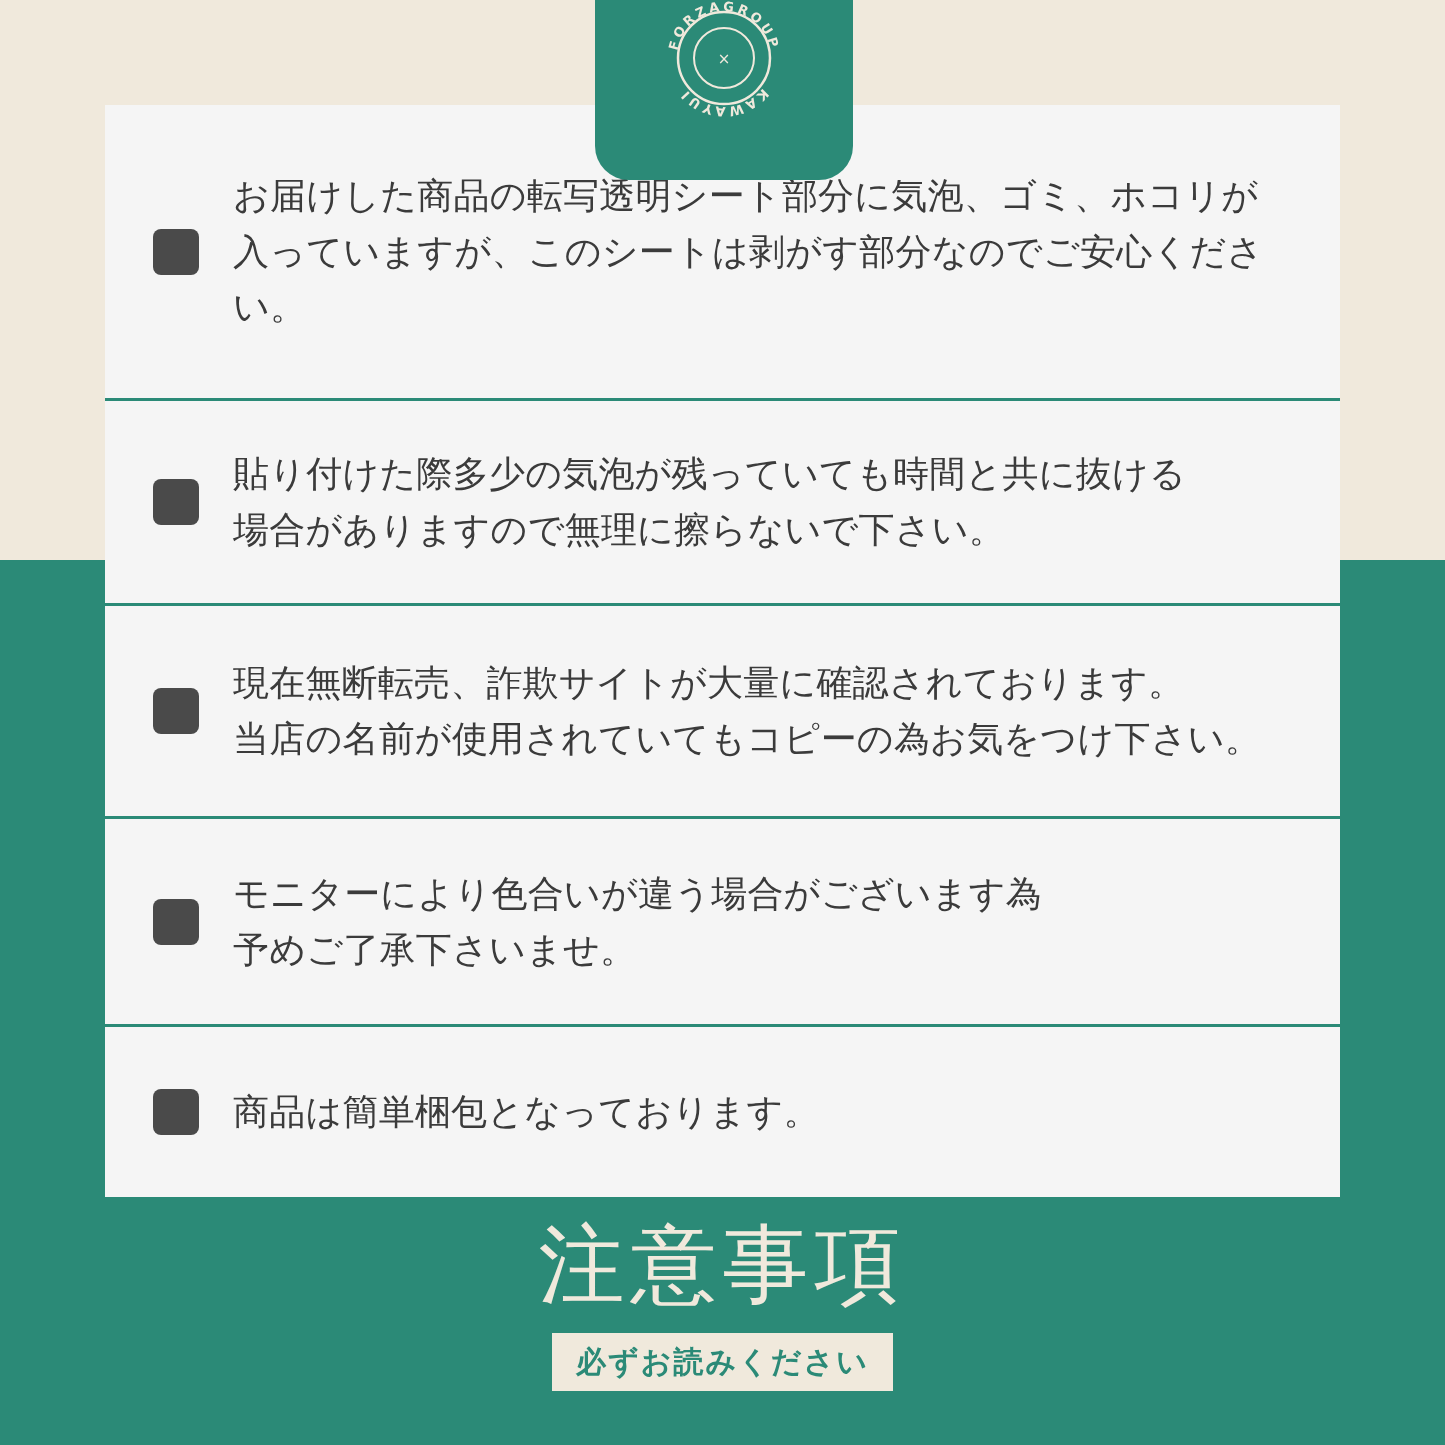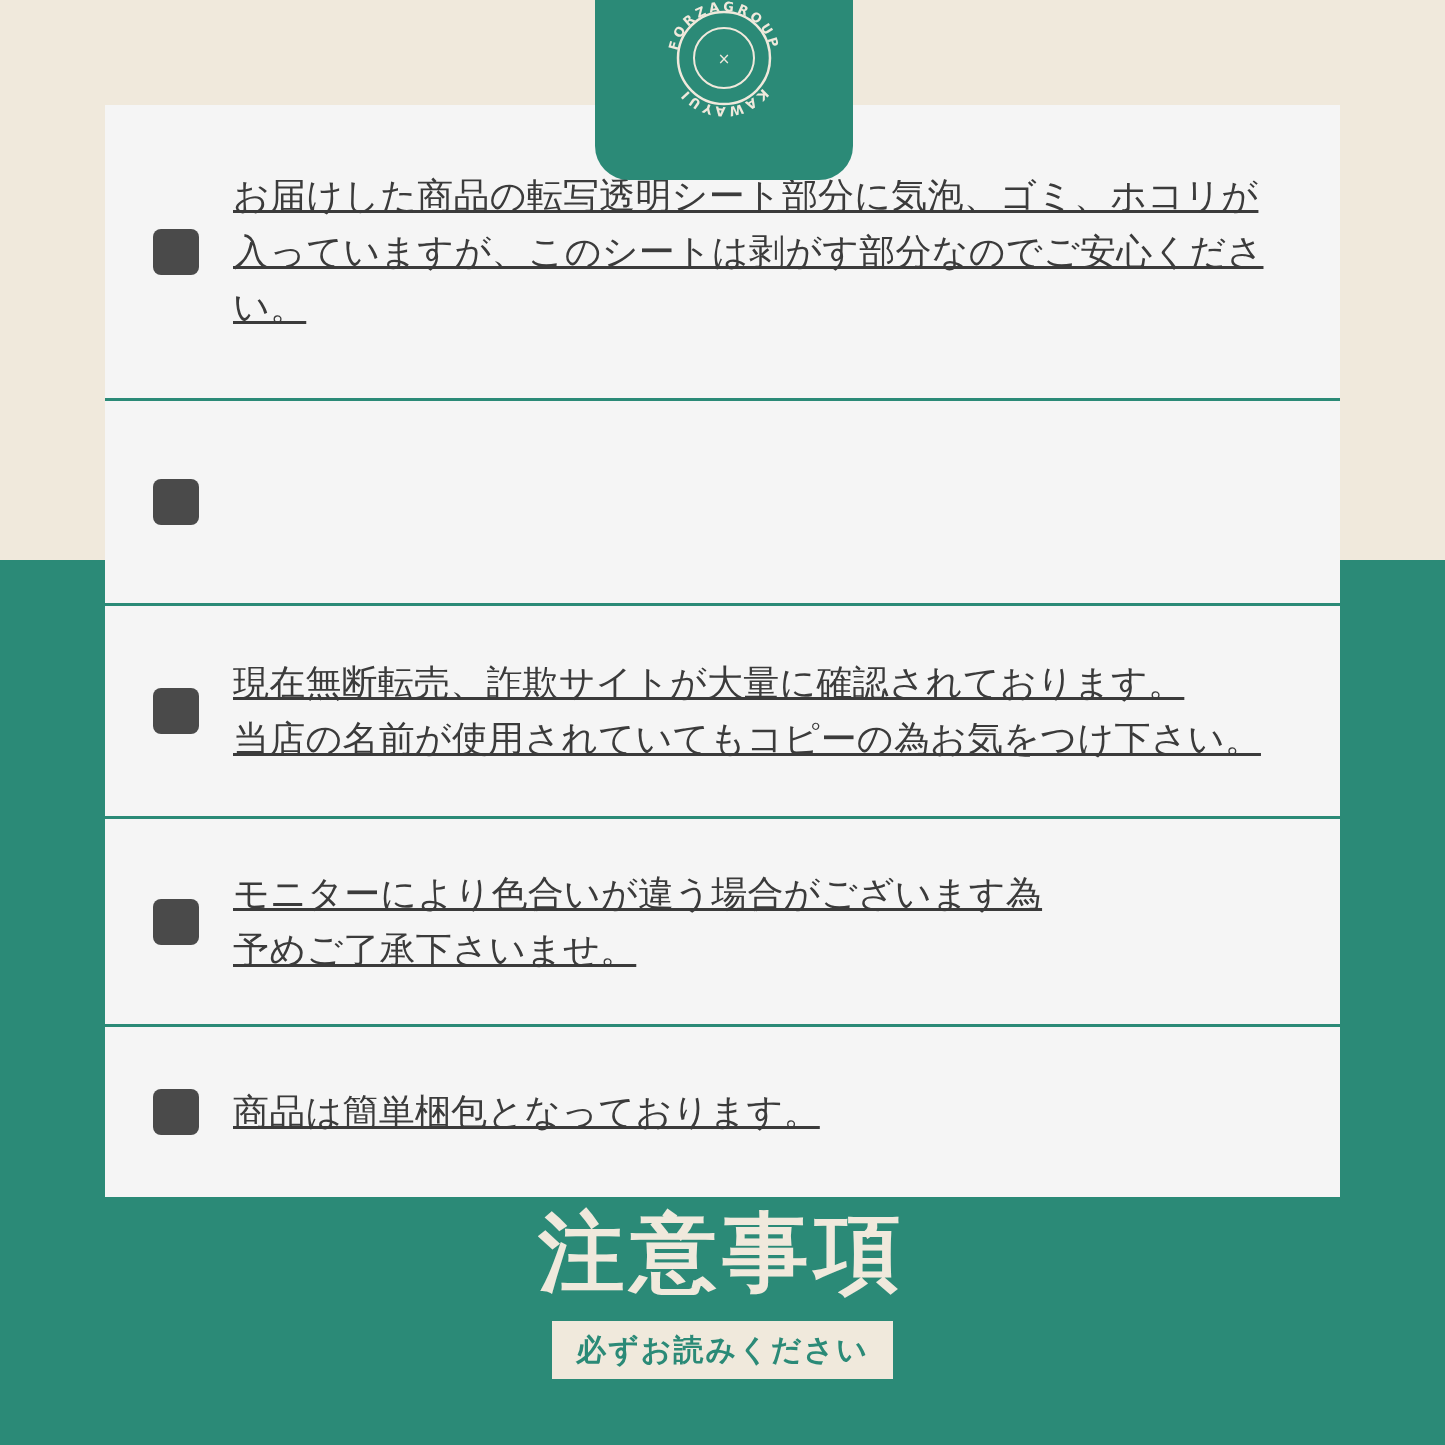--- a/index.html
+++ b/index.html
@@ -92,39 +92,38 @@
     border-radius: 8px;
     margin-right: 34px;
   }
   .row-text {
     font-size: 36px;
     line-height: 1.55;
     color: #3b3b3b;
     font-weight: 500;
     letter-spacing: 0.2px;
     white-space: pre-line;
-    text-decoration: underline;
   }
   
   .footer {
     position: absolute;
     left: 0;
     top: 1197px;
     width: 1445px;
     height: 248px;
     z-index: 4;
     display: flex;
     flex-direction: column;
     align-items: center;
     justify-content: flex-start;
   }
   .footer-title {
-    margin-top: 12px;
+    margin-top: 24px;
     font-size: 86px;
-    font-weight: 700;
+    font-weight: 400;
     color: #f0e9dc;
     letter-spacing: 6px;
     line-height: 1;
   }
   .footer-pill {
     margin-top: 26px;
     background: #f0e9dc;
     color: #2b8a77;
     font-size: 30px;
     font-weight: 700;
@@ -164,20 +163,22 @@
     <div class="rows">
 
       <div class="row row-1">
         <div class="bullet"></div>
         <div class="row-text">お届けした商品の転写透明シート部分に気泡、ゴミ、ホコリが
 入っていますが、このシートは剥がす部分なのでご安心ください。</div>
       </div>
 
       <div class="row row-2">
         <div class="bullet"></div>
+        <div class="row-text">貼り付けた際多少の気泡が残っていても時間と共に抜ける
+場合がありますので無理に擦らないで下さい。</div>
       </div>
 
       <div class="row row-4">
         <div class="bullet"></div>
         <div class="row-text">現在無断転売、詐欺サイトが大量に確認されております。
 当店の名前が使用されていてもコピーの為お気をつけ下さい。</div>
       </div>
 
       <div class="row row-3">
         <div class="bullet"></div>

